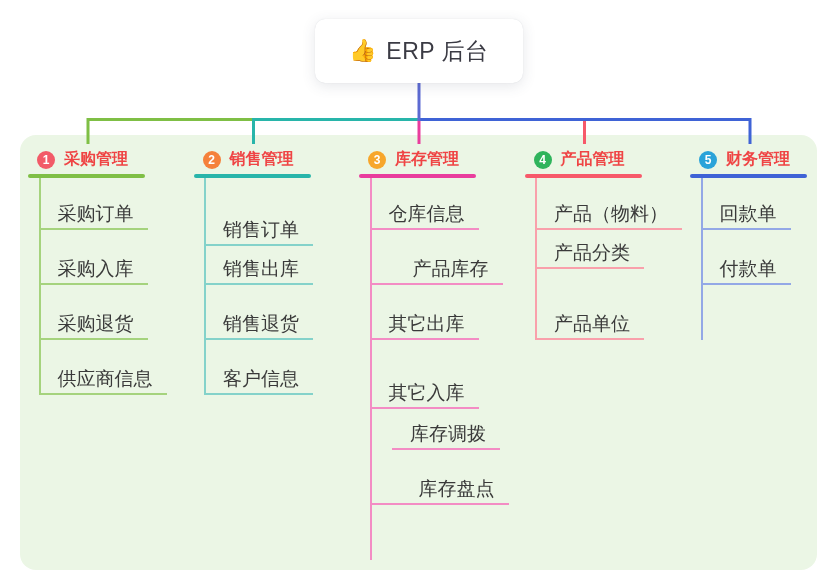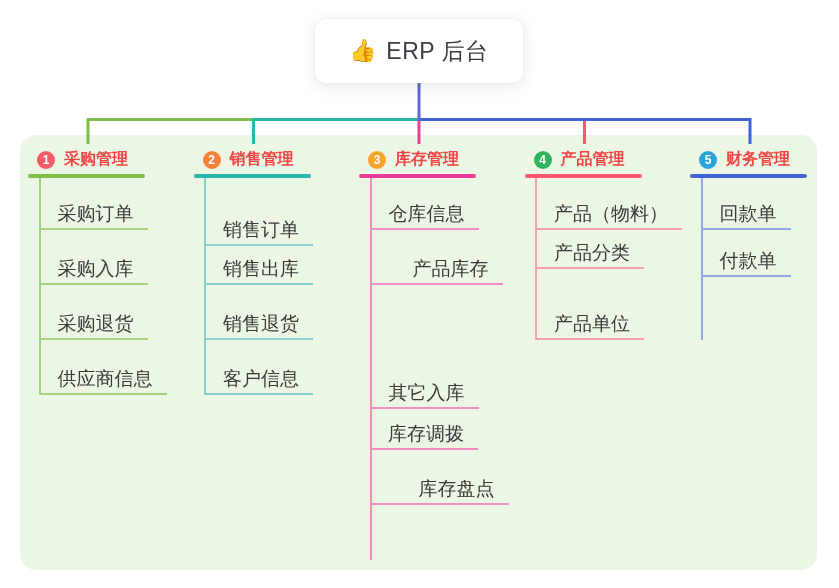--- a/index.html
+++ b/index.html
@@ -87,35 +87,36 @@
       <div class="leaf" style="left: 205px; top: 315px; border-bottom-color: rgb(132, 210, 202);">销售退货</div>
       <div class="leaf" style="left: 205px; top: 370px; border-bottom-color: rgb(132, 210, 202);">客户信息</div>
       <div class="branch-title" style="left: 368px;">
         <span class="badge" style="background: rgb(247, 166, 43);">3</span>
         <span class="branch-label">库存管理</span>
       </div>
       <div class="thick-underline" style="left: 359px; width: 117px; background: rgb(233, 61, 157);"></div>
       <div class="spine" style="left: 369.5px; top: 178px; height: 382px; background: rgb(243, 140, 196);"></div>
       <div class="leaf" style="left: 370.5px; top: 205px; border-bottom-color: rgb(243, 140, 196);">仓库信息</div>
       <div class="leaf" style="left: 370.5px; top: 260px; border-bottom-color: rgb(243, 140, 196); padding-left: 42px;">产品库存</div>
+      <div class="leaf" style="left: 370.5px; top: 315px; border-bottom-color: rgb(243, 140, 196);">其它出库</div>
       <div class="leaf" style="left: 370.5px; top: 384px; border-bottom-color: rgb(243, 140, 196);">其它入库</div>
-      <div class="leaf" style="left: 370px; top: 425px; border-bottom-color: rgb(243, 140, 196); text-align: center;">库存调拨</div>
+      <div class="leaf" style="left: 392px; top: 425px; border-bottom-color: rgb(243, 140, 196); text-align: center;">库存调拨</div>
       <div class="leaf" style="left: 370.5px; top: 480px; border-bottom-color: rgb(243, 140, 196); padding-left: 48px;">库存盘点</div>
       <div class="branch-title" style="left: 533.5px;">
         <span class="badge" style="background: rgb(47, 180, 92);">4</span>
         <span class="branch-label">产品管理</span>
       </div>
       <div class="thick-underline" style="left: 524.5px; width: 117px; background: rgb(247, 89, 106);"></div>
       <div class="spine" style="left: 535px; top: 178px; height: 162px; background: rgb(249, 160, 171);"></div>
       <div class="leaf" style="left: 536px; top: 205px; border-bottom-color: rgb(249, 160, 171);">产品（物料）</div>
       <div class="leaf" style="left: 536px; top: 244px; border-bottom-color: rgb(249, 160, 171);">产品分类</div>
       <div class="leaf" style="left: 536px; top: 315px; border-bottom-color: rgb(249, 160, 171);">产品单位</div>
       <div class="branch-title" style="left: 699px;">
         <span class="badge" style="background: rgb(42, 163, 217);">5</span>
         <span class="branch-label">财务管理</span>
       </div>
       <div class="thick-underline" style="left: 690px; width: 117px; background: rgb(63, 99, 214);"></div>
       <div class="spine" style="left: 700.5px; top: 178px; height: 162px; background: rgb(147, 168, 230);"></div>
       <div class="leaf" style="left: 701.5px; top: 205px; border-bottom-color: rgb(147, 168, 230);">回款单</div>
-      <div class="leaf" style="left: 701.5px; top: 252px; border-bottom-color: rgb(147, 168, 230);">付款单</div>
+      <div class="leaf" style="left: 701.5px; top: 260px; border-bottom-color: rgb(147, 168, 230);">付款单</div>
     </div>
 
 </div>
 
 </body></html>

